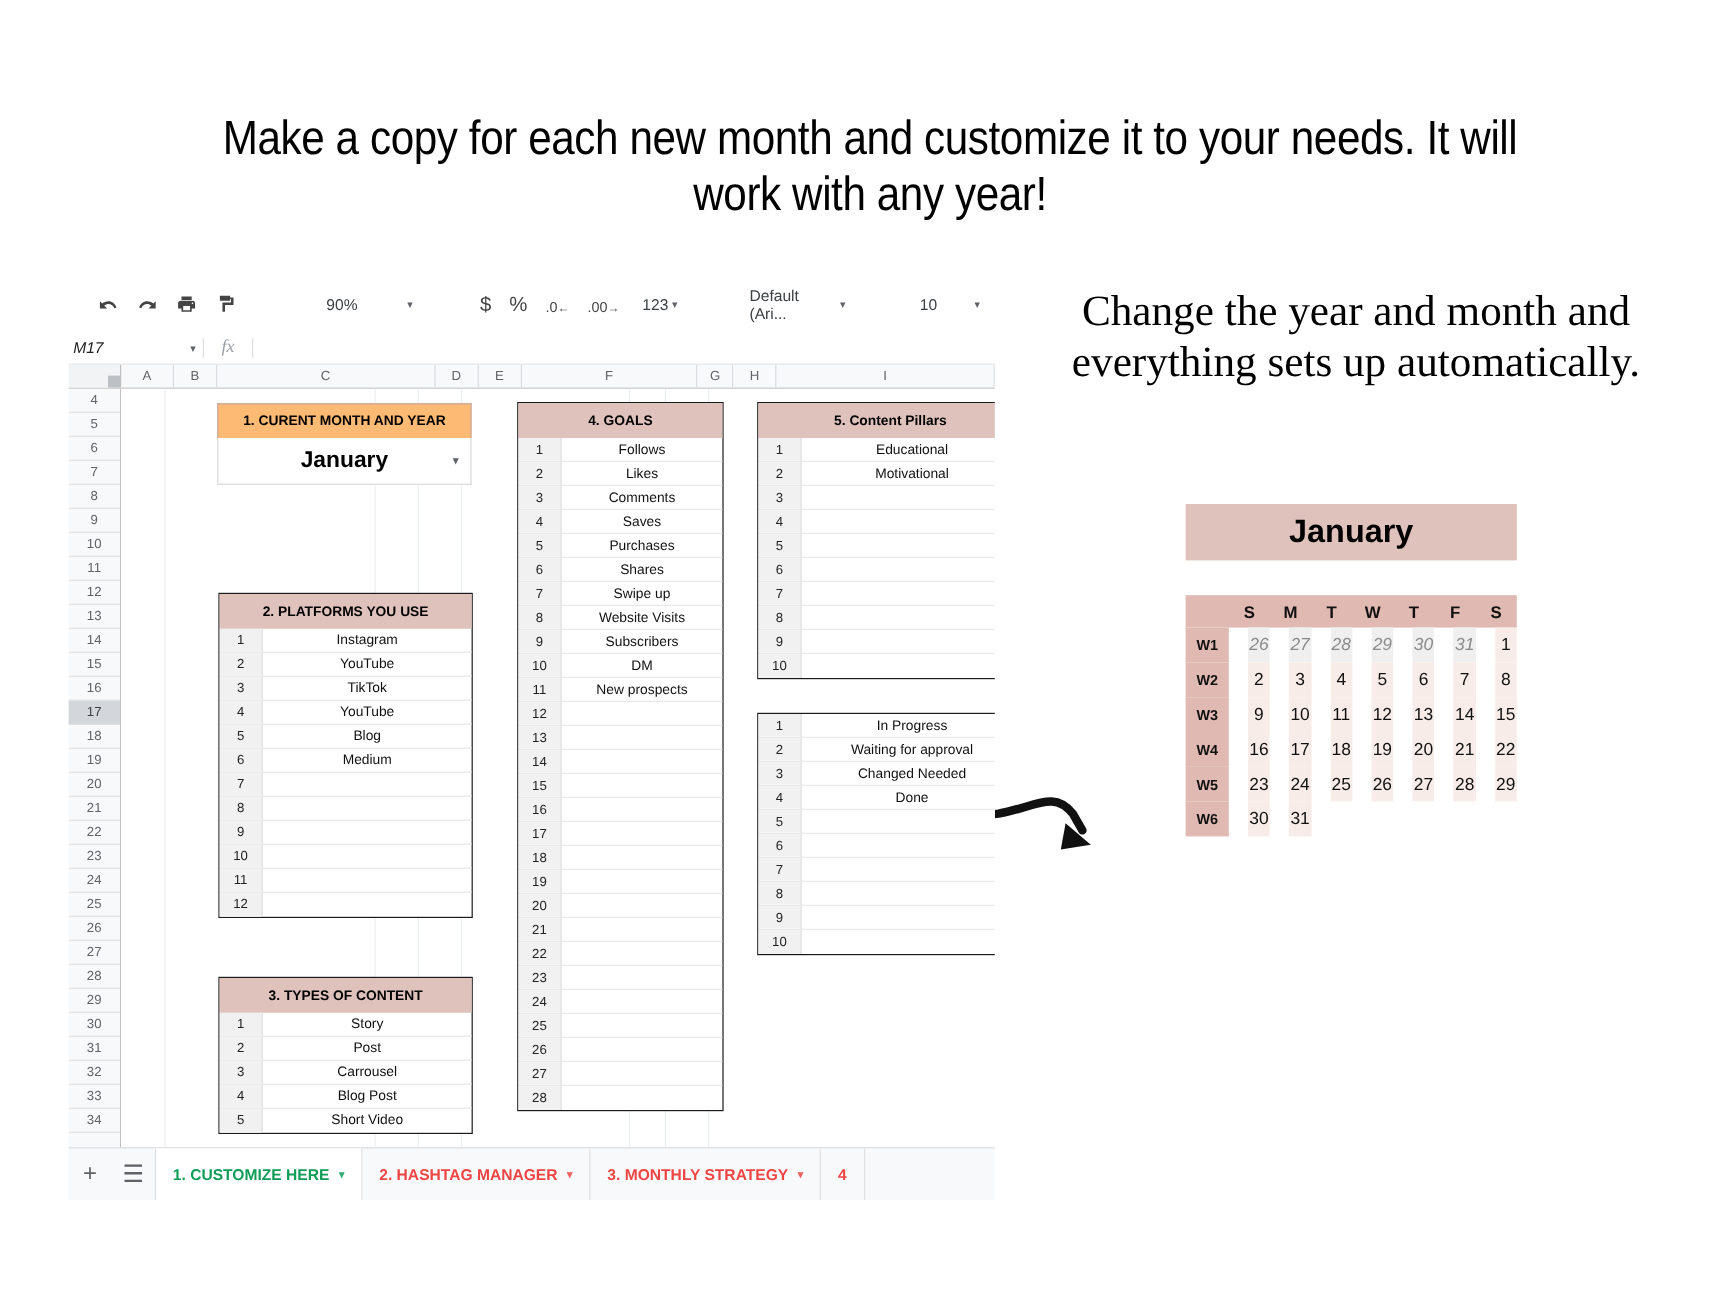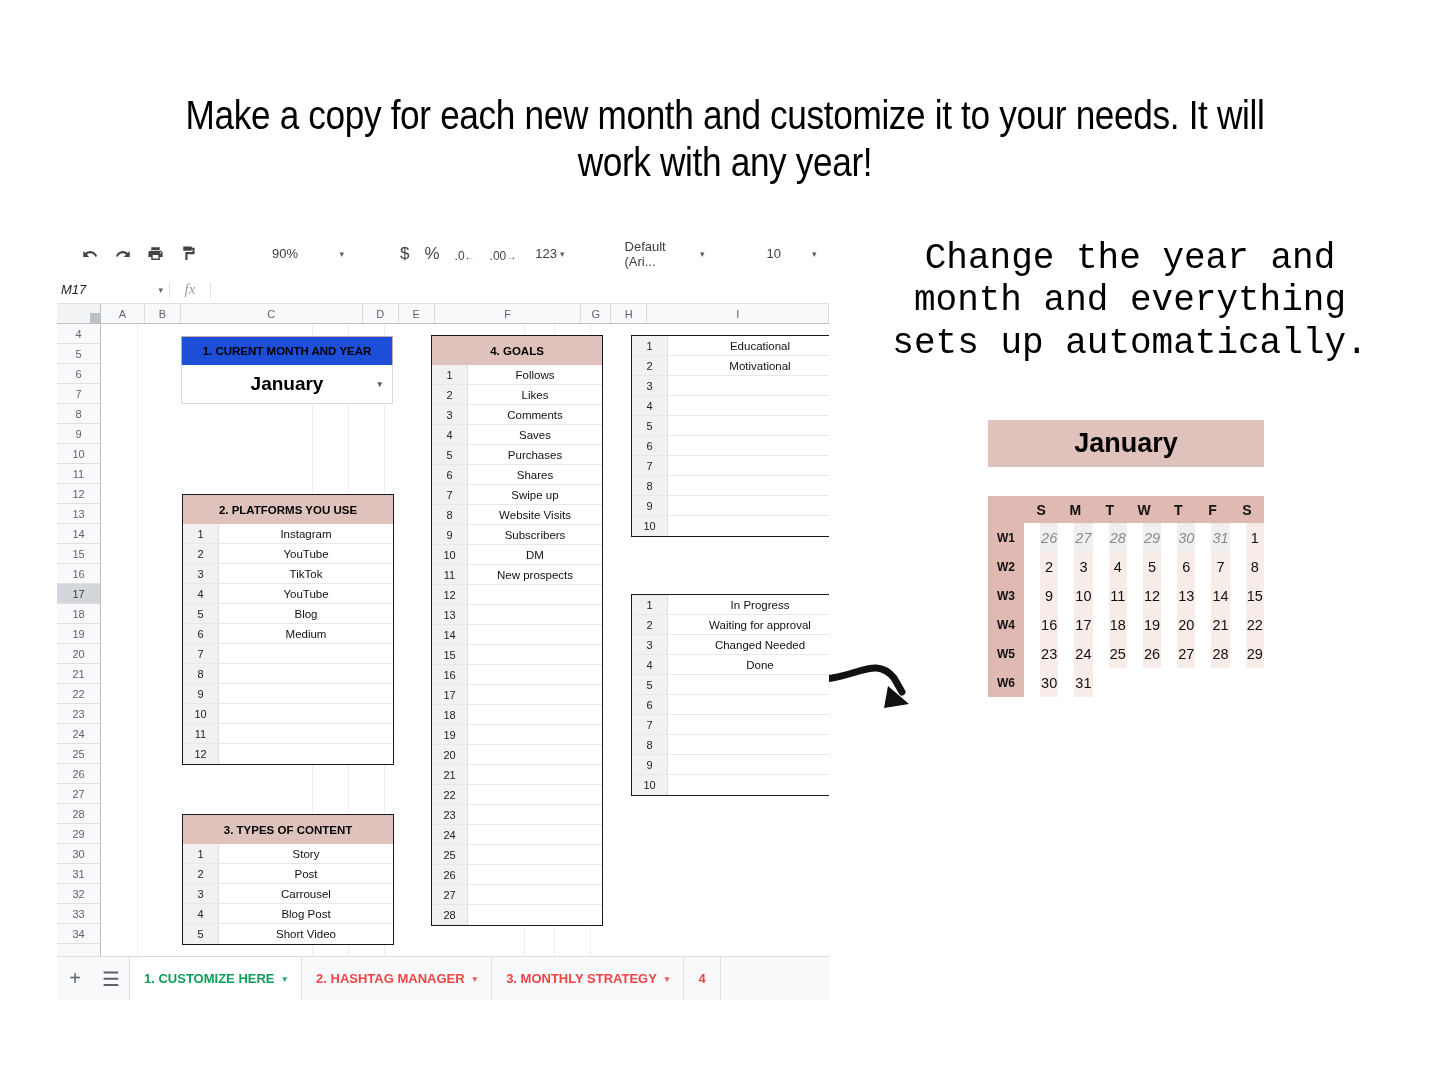--- a/index.html
+++ b/index.html
@@ -7,21 +7,21 @@
     width: 1445px; height: 1084px;
     background: #ffffff;
     font-family: "Liberation Sans", sans-serif;
     overflow: hidden;
   }
   #stage { position: relative; width: 1445px; height: 883px; background:#fff; }
 
   
   .anno {
     position: absolute;
-    font-family: Liberation Mono, monospace;
+    font-family: Liberation Serif, serif;
     font-weight: 300;
     color: #000;
     text-align: center;
     line-height: 1.18;
   }
   #headline {
     left: 90px; top: 92px; width: 1270px;
     font-family: "Liberation Sans Narrow", "Liberation Sans", sans-serif;
     font-size: 40px; letter-spacing: -0.4px;
     transform: scaleX(0.88); transform-origin: center top;
@@ -105,21 +105,21 @@
   .trow { display:flex; height:20px; border-bottom:1px solid #e8e8e8; }
   .trow:last-child{ border-bottom:none; }
   .tnum {
     width:36px; background:#f1f1f1; border-right:1px solid #e0e0e0;
     font-size:11px; color:#222; display:flex; align-items:center; justify-content:center;
   }
   .tval { flex:1; font-size:11.5px; color:#111; display:flex; align-items:center; justify-content:center; }
 
   
   .monthbox { position:absolute; }
-  .mb-head { background:#1d4ed8; height:29px; display:flex; align-items:center; justify-content:center;
+  .mb-head { background:#fdba74; height:29px; display:flex; align-items:center; justify-content:center;
              font-weight:bold; font-size:11.5px; color:#000; border:1px solid #c9a9a3; border-bottom:none;}
   .mb-cell { height: 39px; border:1px solid #dadada; border-top:none; background:#fff;
              display:flex; align-items:center; justify-content:center; position:relative;
              font-weight:bold; font-size:19px; color:#000; }
   .mb-cell .dd { position:absolute; right:10px; top:50%; transform:translateY(-50%);
                  color:#5f6368; font-size:9px; }
 
   
   .tabsbar {
     position:absolute; left:0; bottom:0; width:772px; height: 44px;
@@ -501,20 +501,21 @@
                   <div class="tval"></div>
                 </div>
                 <div class="trow">
                   <div class="tnum">28</div>
                   <div class="tval"></div>
                 </div>
               </div>
           </div>
 
           <div class="tbl" style="left:530px; top:11px; width:222px;">
+            <div class="tbl-title">5. Content Pillars</div>
             <div>
                 <div class="trow">
                   <div class="tnum">1</div>
                   <div class="tval">Educational</div>
                 </div>
                 <div class="trow">
                   <div class="tnum">2</div>
                   <div class="tval">Motivational</div>
                 </div>
                 <div class="trow">

